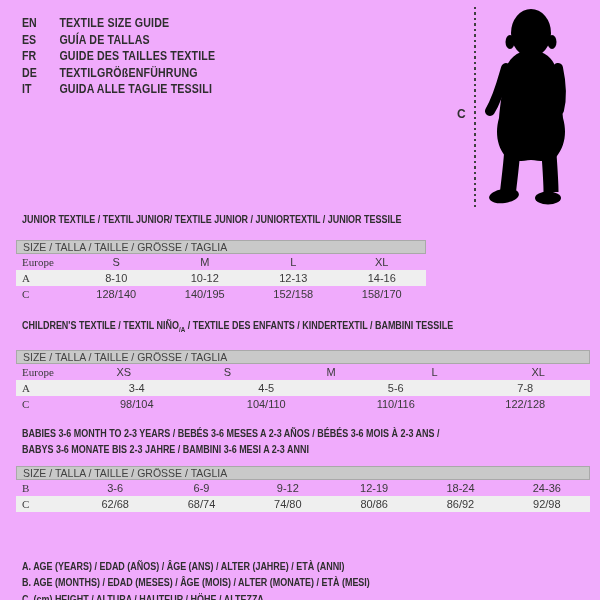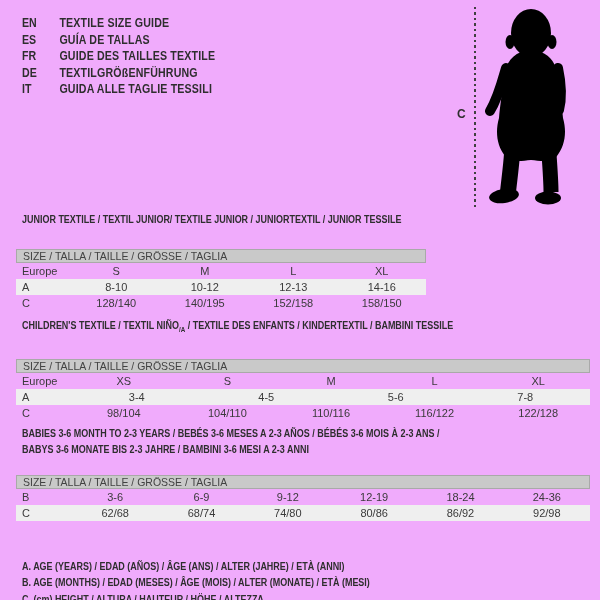--- a/index.html
+++ b/index.html
@@ -22,26 +22,26 @@
     background:repeating-linear-gradient(to bottom,#3f3f3f 0 2.5px,transparent 2.5px 5.5px);}
   .measure-label{position:absolute;left:457px;top:107px;font-size:12px;font-weight:bold;color:var(--ink);}
   .figure-svg{position:absolute;left:479px;top:6px;}
 
   
   .sec-title{position:absolute;left:22px;font-size:11.5px;font-weight:bold;color:var(--ink);
              white-space:nowrap;transform:scaleX(.78);transform-origin:left center;line-height:14px;}
   .sec-title sub{font-size:8px;}
 
   
-  .size-table{position:absolute;left:16px;margin-top:9px;}
+  .size-table{position:absolute;left:16px;}
   .size-bar{height:14px;line-height:12.5px;background:var(--bar-bg);border:1px solid var(--bar-border);
             font-size:10.5px;color:#424242;padding-left:6px;white-space:nowrap;overflow:hidden;}
   .t-row{display:flex;height:16px;line-height:16px;font-size:11px;color:var(--table-ink);}
   .t-row.shaded{background:var(--row-shaded);}
-  .t-label{width:56px;padding-left:6px;flex:none;}
+  .t-label{width:56px;padding-left:6px;flex:none;font-family:Liberation Serif, serif;}
   .t-cell{flex:1;text-align:center;}
 
   .w-junior{width:410px;}
   .w-full{width:574px;}
 
   
   .footnotes{position:absolute;left:22px;top:537px;margin-top:21px;}
   .foot-line{height:16.3px;line-height:16.3px;font-size:11.5px;font-weight:bold;color:var(--ink);
              white-space:nowrap;transform:scaleX(.78);transform-origin:left center;}
 </style>
@@ -108,21 +108,21 @@
           <span class="t-cell">8-10</span>
           <span class="t-cell">10-12</span>
           <span class="t-cell">12-13</span>
           <span class="t-cell">14-16</span>
         </div>
         <div class="t-row">
           <span class="t-label">C</span>
           <span class="t-cell">128/140</span>
           <span class="t-cell">140/195</span>
           <span class="t-cell">152/158</span>
-          <span class="t-cell">158/150</span>
+          <span class="t-cell">158/170</span>
         </div>
       </div>
   </div>
 
   <div class="sec-title" style="top:318px">
     <span>CHILDREN'S TEXTILE / TEXTIL NIÑO</span><sub>/A</sub><span> / TEXTILE DES ENFANTS / KINDERTEXTIL / BAMBINI TESSILE</span>
   </div>
   <div class="size-table w-full" style="top:350px">
     <div class="size-bar">SIZE / TALLA / TAILLE / GRÖSSE / TAGLIA</div>
     <div>
@@ -139,21 +139,20 @@
           <span class="t-cell">3-4</span>
           <span class="t-cell">4-5</span>
           <span class="t-cell">5-6</span>
           <span class="t-cell">7-8</span>
         </div>
         <div class="t-row">
           <span class="t-label">C</span>
           <span class="t-cell">98/104</span>
           <span class="t-cell">104/110</span>
           <span class="t-cell">110/116</span>
-          <span class="t-cell">116/122</span>
           <span class="t-cell">122/128</span>
         </div>
       </div>
   </div>
 
   <div class="sec-title" style="top:426px">BABIES 3-6 MONTH TO 2-3 YEARS / BEBÉS 3-6 MESES A 2-3 AÑOS / BÉBÉS 3-6 MOIS À 2-3 ANS /</div>
   <div class="sec-title" style="top:442px">BABYS 3-6 MONATE BIS 2-3 JAHRE / BAMBINI 3-6 MESI A 2-3 ANNI</div>
   <div class="size-table w-full" style="top:466px">
     <div class="size-bar">SIZE / TALLA / TAILLE / GRÖSSE / TAGLIA</div>
     <div>

